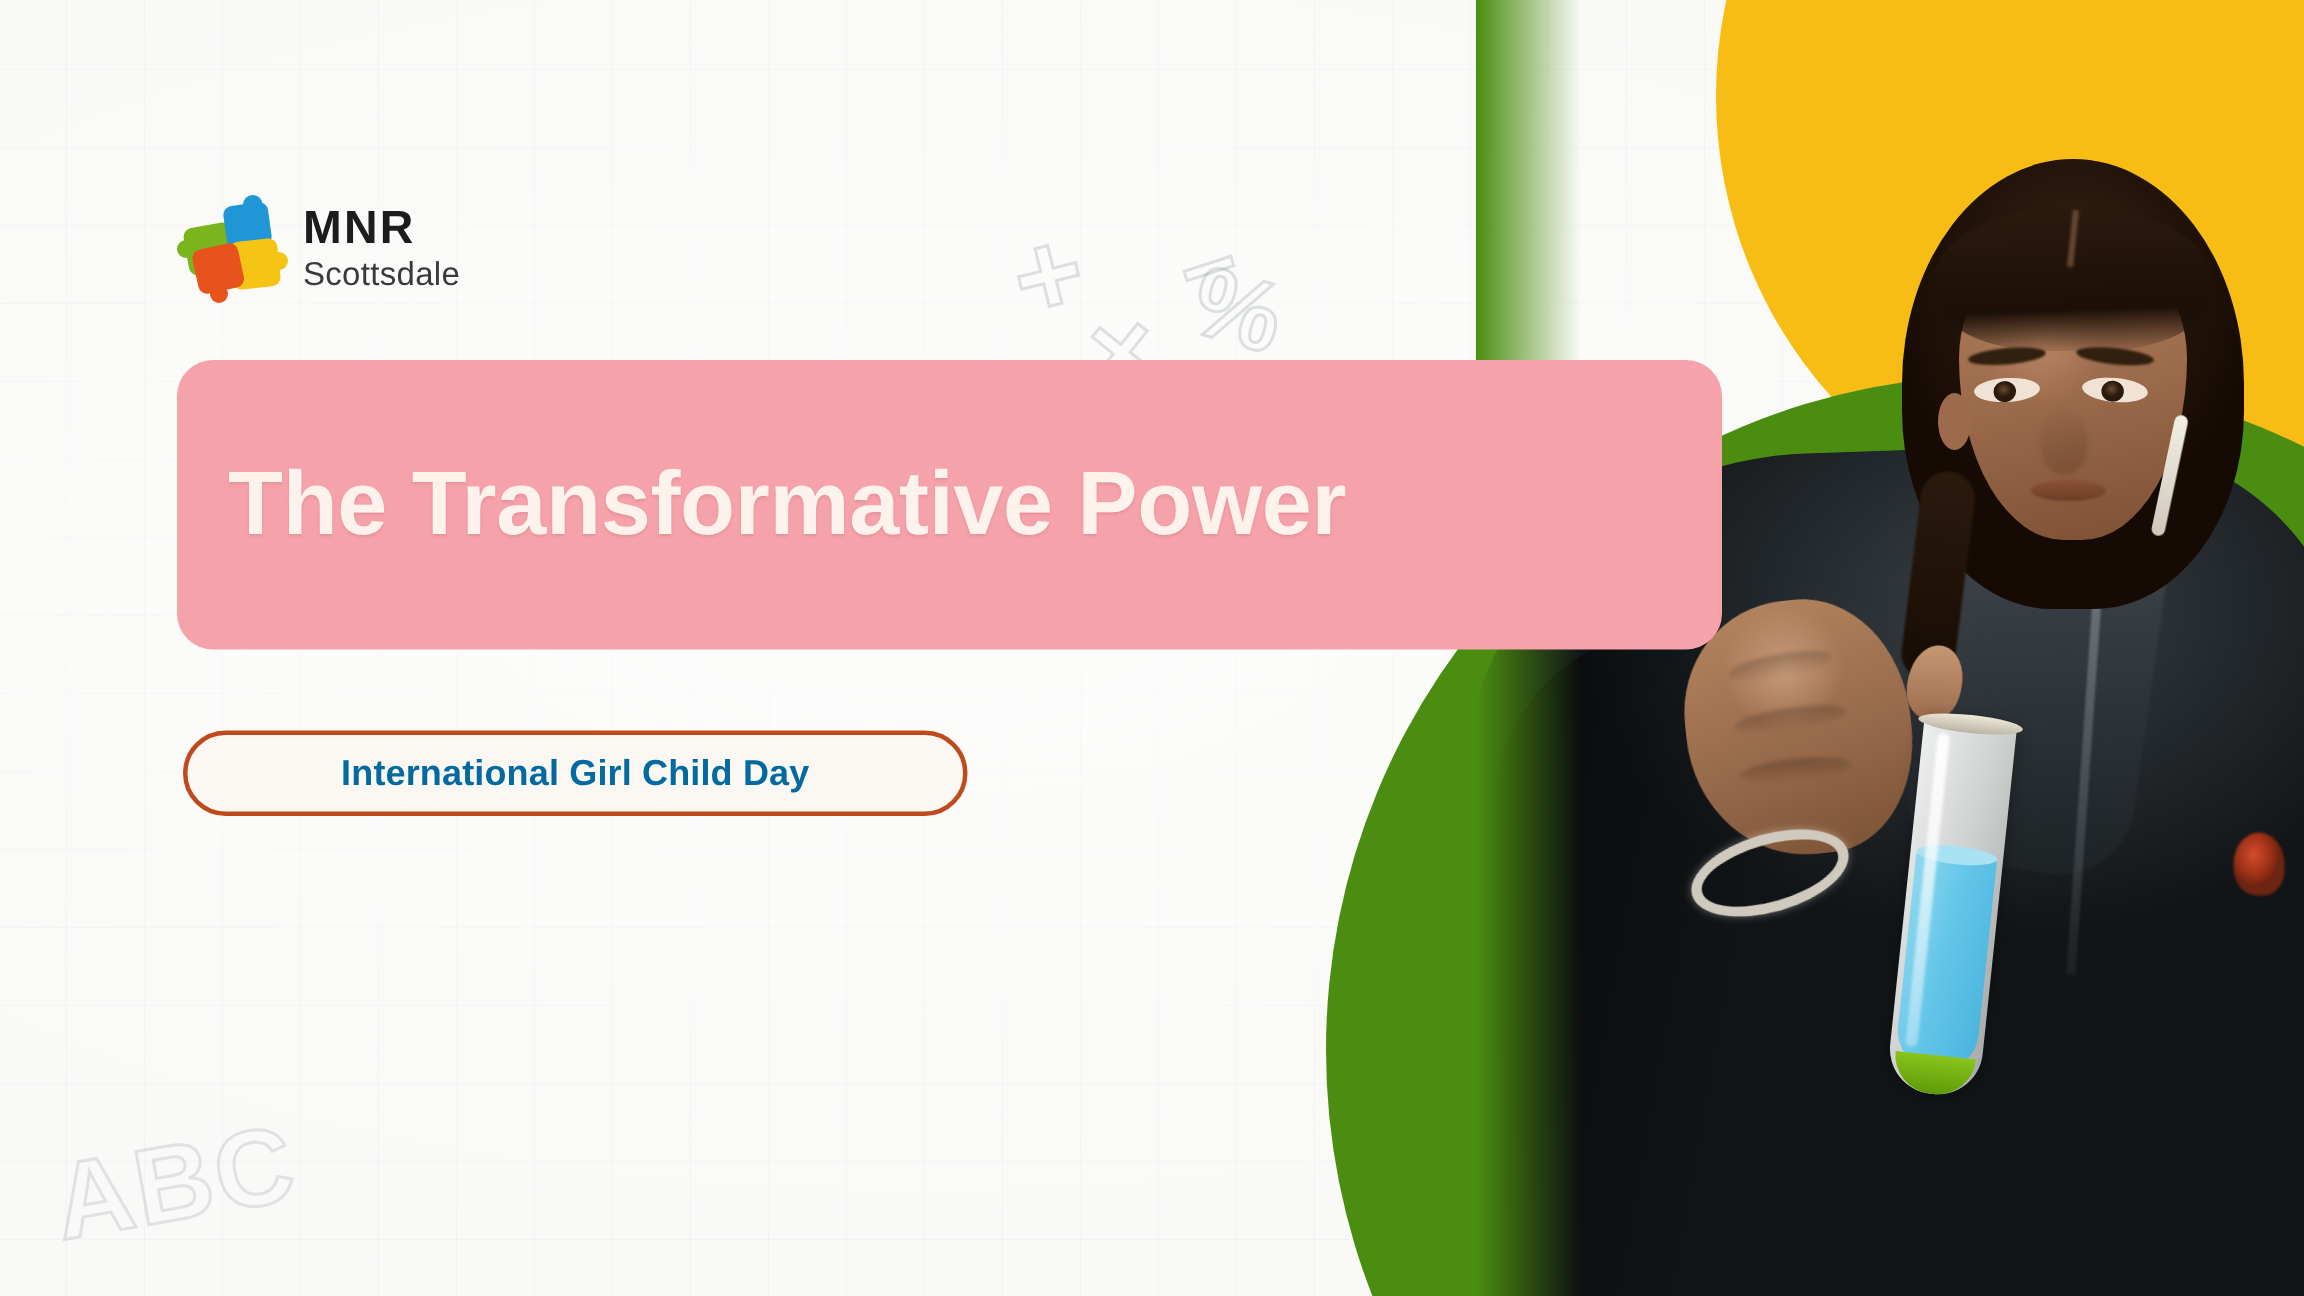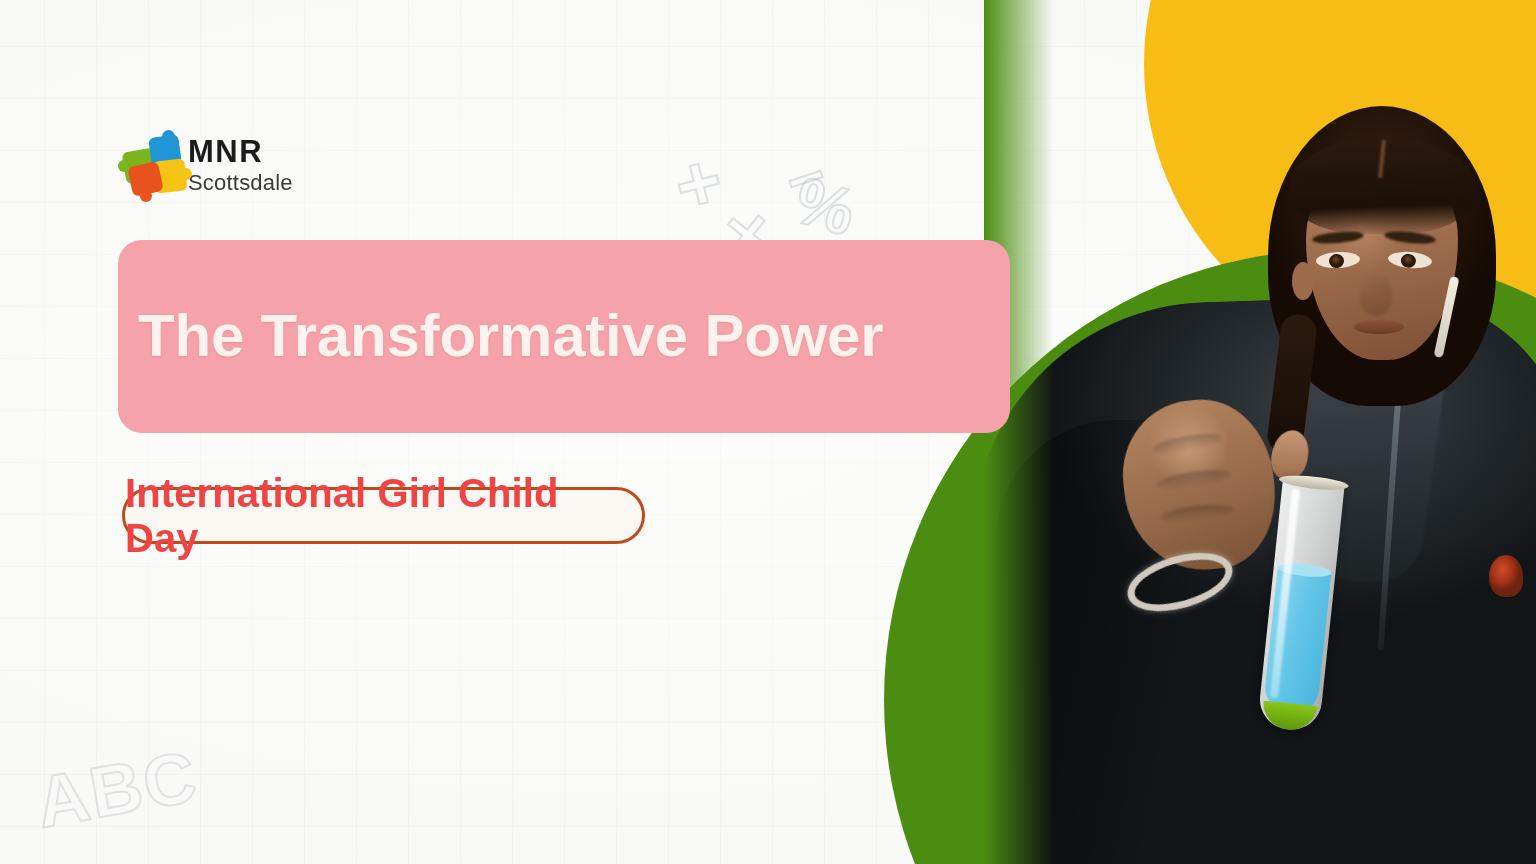--- a/index.html
+++ b/index.html
@@ -283,21 +283,21 @@
   
   .photo-featherL{
     position:absolute; left:0; top:0; width:70px; height:864px;
     background:linear-gradient(90deg, rgba(75,141,16,1) 0%, rgba(75,141,16,.0) 100%);
     pointer-events:none;
   }
 
   
   .logo{
     position:absolute; left:122px; top:134px;
-    display:flex; align-items:center; 
+    display:flex; align-items:center; gap:14px;
   }
   .logo-mark{ position:relative; width:66px; height:62px; }
   .pz{ position:absolute; border-radius:6px; }
   .pz-nub{ position:absolute; border-radius:50%; }
   .pz-green{ left:2px;  top:16px; width:32px; height:32px; background:#7ab51d; transform:rotate(-10deg); }
   .pz-blue { left:28px; top:2px;  width:30px; height:29px; background:#2196d6; transform:rotate(-8deg); }
   .pz-yellow{left:32px; top:26px; width:32px; height:32px; background:#f6c414; transform:rotate(-6deg); }
   .pz-orange{left:8px;  top:30px; width:31px; height:30px; background:#e8531d; transform:rotate(-12deg); }
   .nub-b { left:40px; top:-4px;  width:13px; height:13px; background:#2196d6; }
   .nub-g { left:-4px; top:26px;  width:12px; height:12px; background:#7ab51d; }
@@ -308,25 +308,25 @@
     font-size:31px; font-weight:700; letter-spacing:1.5px; color:#1c1c1c;
   }
   .logo-sub{
     font-size:22px; font-weight:400; color:#3a3a3a; margin-top:5px; letter-spacing:.2px;
   }
 
   
   .headline{
     position:absolute;
     left:118px; top:240px;
-    width:892px; height:193px;
+    width:1030px; height:193px;
     background:#F6A2AA;
     border-radius:24px;
     display:flex; flex-direction:column; justify-content:center;
-    padding:0 20px;
+    padding:0 34px;
   }
   .headline-line{
     font-size:60px;
     font-weight:700;
     color:#FDF3EC;
     letter-spacing:-.2px;
     line-height:1.17;
     white-space:nowrap;
     text-shadow:0 1px 2px rgba(170,80,92,.20);
   }
@@ -335,21 +335,21 @@
   .pill{
     position:absolute;
     left:122px; top:487px;
     width:523px; height:57px;
     border:3px solid #BF4A1B;
     border-radius:30px;
     background:#FBF8F4;
     display:flex; align-items:center; justify-content:center;
   }
   .pill-text{
-    font-size:40px; font-weight:700; color:#ef4444; letter-spacing:.1px;
+    font-size:24px; font-weight:700; color:#0369a1; letter-spacing:.1px;
   }
 
   
   .doodle{
     position:absolute;
     color:transparent;
     -webkit-text-stroke:2px rgba(150,158,170,.30);
     font-weight:700;
     user-select:none;
     pointer-events:none;

